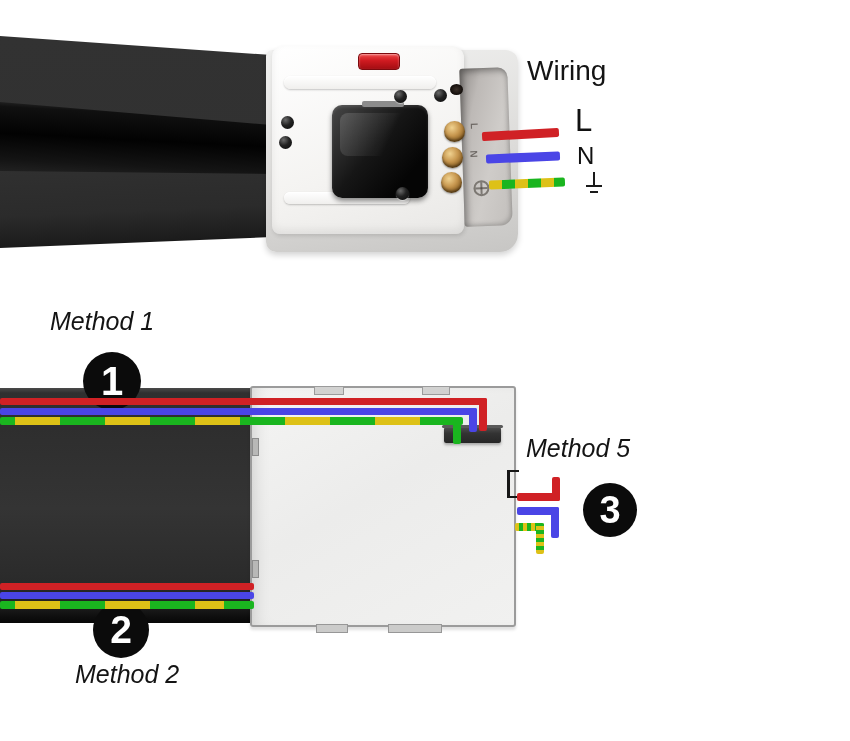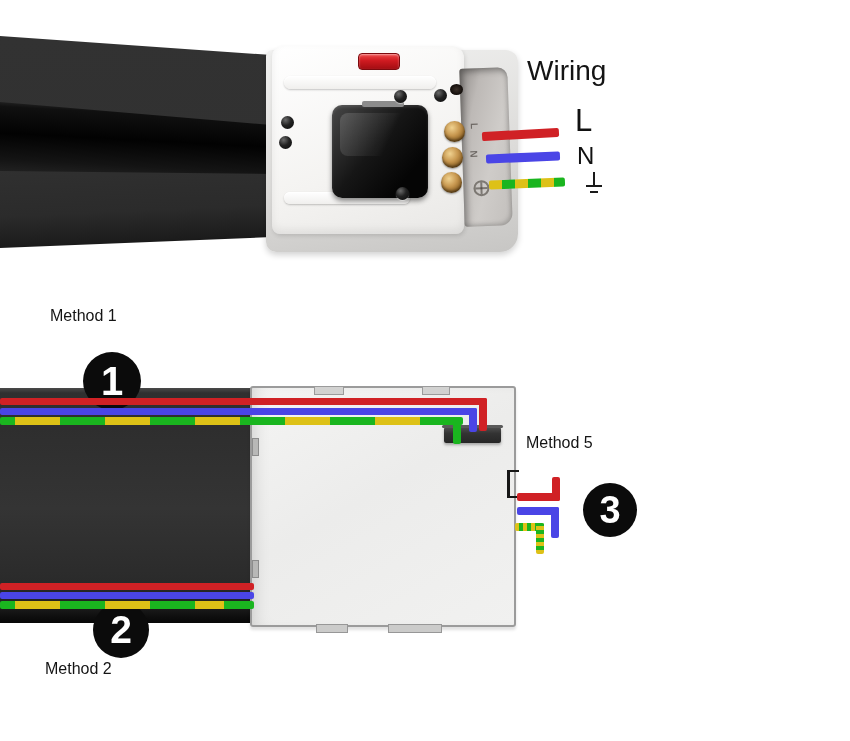--- a/index.html
+++ b/index.html
@@ -72,21 +72,21 @@
   .tab-top{position:absolute;top:-1px;height:7px;background:#d2d2d1;border:1px solid #9b9b9b;border-top:none;}
   .tab-bot{position:absolute;bottom:-8px;height:7px;background:#cbcbca;border:1px solid #979797;}
   .tick{position:absolute;width:5px;height:16px;background:#b8b8b7;border:1px solid #8c8c8c;z-index:2;}
   .edge-clip{left:507px;top:470px;width:9px;height:24px;z-index:2;
     border-left:3px solid #161616;border-top:2px solid #161616;border-bottom:2px solid #161616;}
   .connector{left:444px;top:427px;width:57px;height:16px;border-radius:2px;z-index:2;
     background:linear-gradient(180deg,#505050,#333 40%,#262626);box-shadow:0 2px 3px rgba(0,0,0,.3);}
   .connector::before{content:"";position:absolute;left:-2px;right:-2px;top:-2px;height:3px;background:#5a5a5a;border-radius:2px;}
   .badge{position:absolute;background:var(--circle-black,#0b0b0b);border-radius:50%;color:#fff;
     display:flex;align-items:center;justify-content:center;font-weight:600;z-index:2;}
-  .method-label{position:absolute;font-size:16px;color:var(--text,#141414);z-index:4;}
+  .method-label{position:absolute;font-size:25px;color:var(--text,#141414);z-index:4;font-style:italic;}
   .z3{z-index:3;}
 </style>
 </head>
 <body>
 
 <div class="canvas">
 
   <section>
     <div class="abs rail-top">
       <div class="rail-channel"></div>
@@ -151,21 +151,21 @@
     <div class="wire wire-live z3" style="left:479px;top:398px;width:8px;height:33px;"></div>
     <div class="wire wire-neutral z3" style="left:0;top:408px;width:477px;height:7px;"></div>
     <div class="wire wire-neutral z3" style="left:469px;top:408px;width:8px;height:24px;"></div>
     <div class="wire stripe-big z3" style="left:0;top:417px;width:463px;height:8px;"></div>
     <div class="wire wire-green z3" style="left:453px;top:417px;width:8px;height:27px;"></div>
 
     <div class="wire wire-live z3" style="left:0;top:583px;width:254px;height:7px;"></div>
     <div class="wire wire-neutral z3" style="left:0;top:592px;width:254px;height:7px;"></div>
     <div class="wire stripe-big z3" style="left:0;top:601px;width:254px;height:8px;"></div>
     <div class="badge" style="left:93px;top:602px;width:56px;height:56px;font-size:39px;">2</div>
-    <div class="method-label" style="left:45px;top:660px;">Method 2</div>
+    <div class="method-label" style="left:75px;top:660px;">Method 2</div>
 
     <div class="method-label" style="left:526px;top:434px;">Method 5</div>
     <div class="badge" style="left:583px;top:483px;width:54px;height:54px;font-size:38px;">3</div>
     <div class="wire wire-live z3" style="left:517px;top:493px;width:43px;height:8px;"></div>
     <div class="wire wire-live z3" style="left:552px;top:477px;width:8px;height:24px;"></div>
     <div class="wire wire-neutral z3" style="left:517px;top:507px;width:42px;height:8px;"></div>
     <div class="wire wire-neutral z3" style="left:551px;top:507px;width:8px;height:31px;"></div>
     <div class="wire stripe-xs-h z3" style="left:515px;top:523px;width:29px;height:8px;"></div>
     <div class="wire stripe-xs-v z3" style="left:536px;top:523px;width:8px;height:31px;"></div>
   </section>

